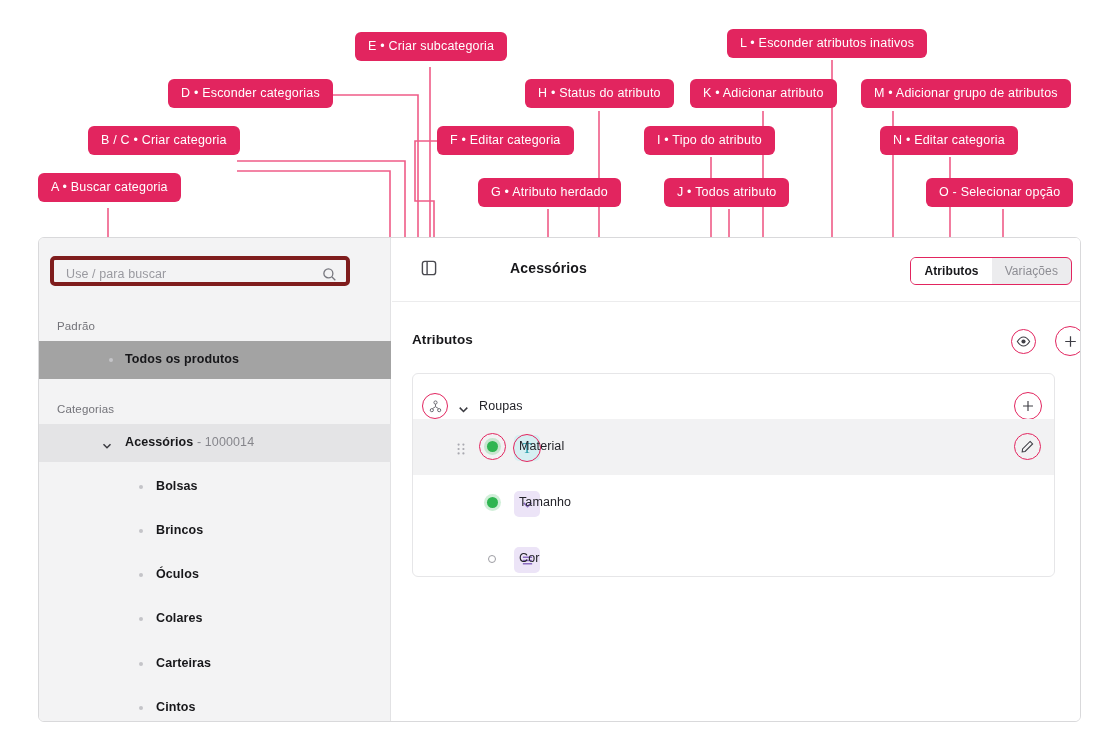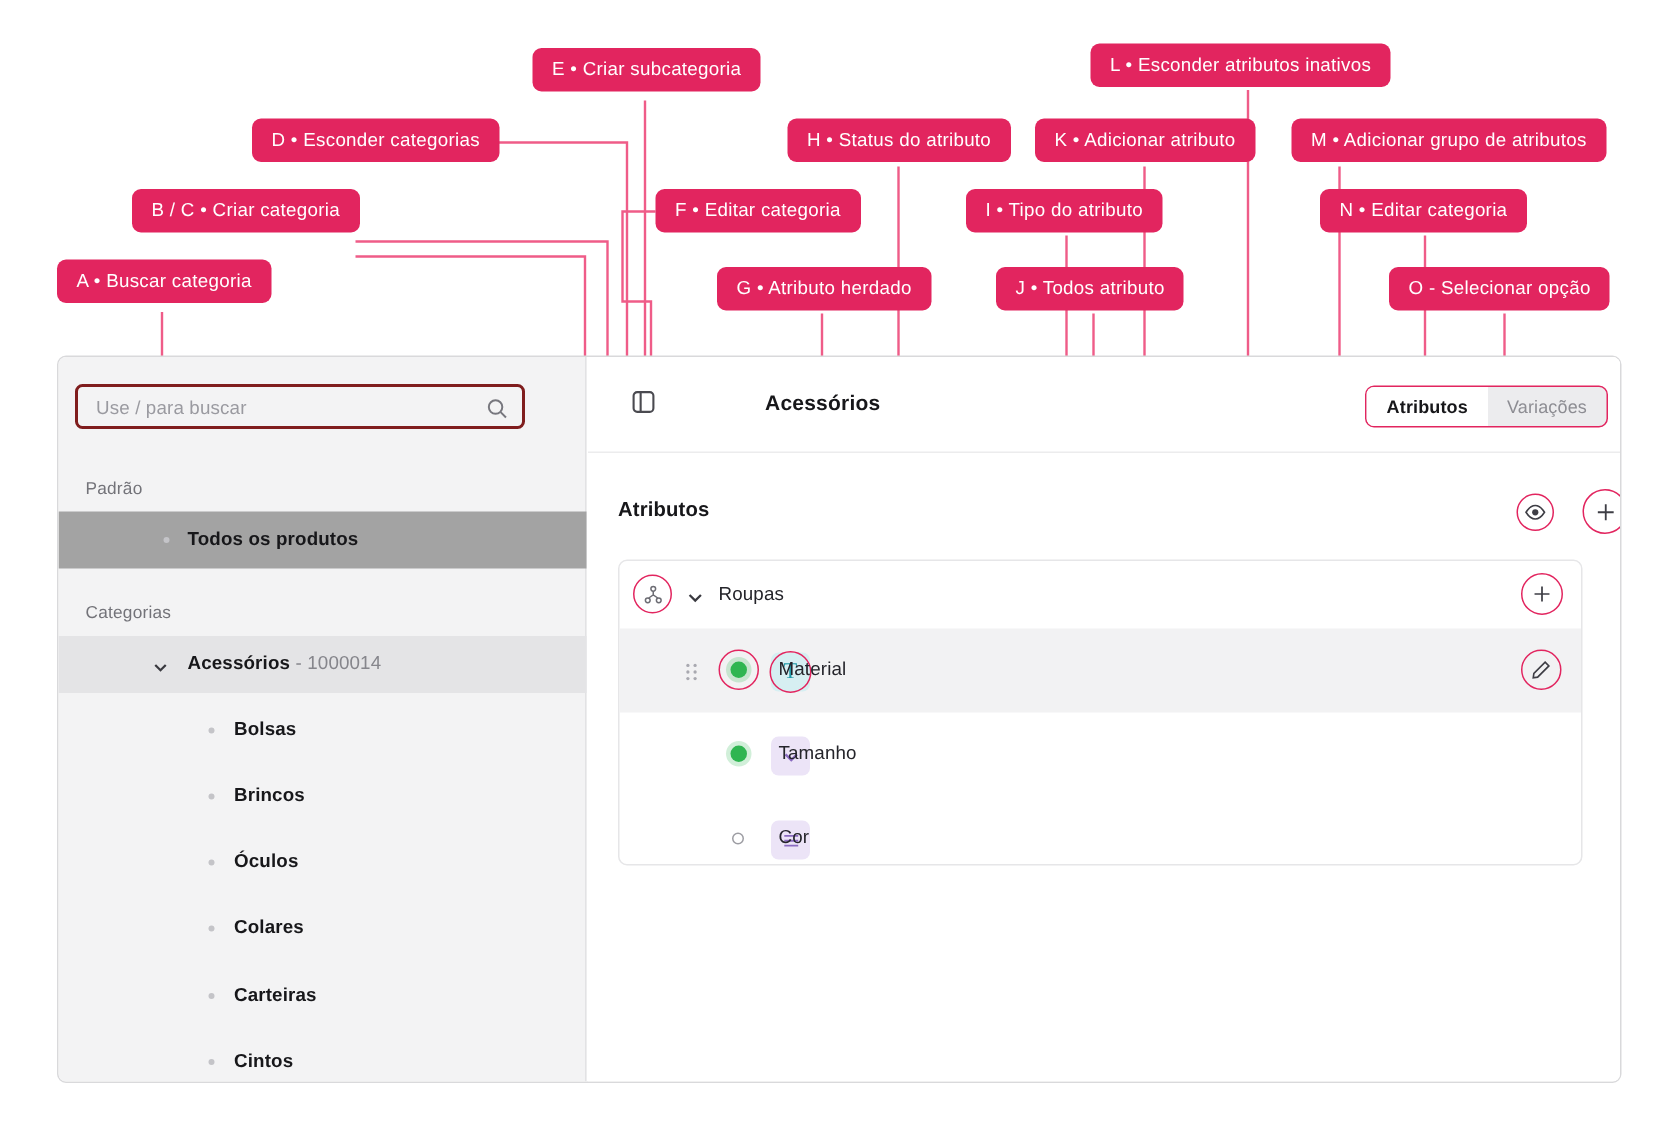--- a/index.html
+++ b/index.html
@@ -27,21 +27,21 @@
     background:#f3f3f4;
     border-right:1px solid #e2e2e4;
   }
   #search-row {
     position:absolute; left:0; top:0; width:100%; height:64px;
   }
   #search-box {
     position:absolute; left:11px; top:18px;
     width:300px; height:30px;
     background:#f3f3f4;
-    border:2px solid #7f1d1d;
+    border:4px solid #7f1d1d;
     border-radius:5px;
   }
   #search-ph {
     position:absolute; left:12px; top:7px;
     font-size:12.5px; color:#9a9aa0; letter-spacing:.1px;
   }
   #search-ic { position:absolute; right:9px; top:7px; }
   .round-btn {
     position:absolute; border-radius:50%;
     display:flex; align-items:center; justify-content:center;
@@ -105,21 +105,21 @@
 
   #sec-title {
     position:absolute; left:20px; top:94px;
     font-size:13.5px; font-weight:bold; color:#17171a; letter-spacing:.1px;
   }
 
   #attr-card {
     position:absolute; left:20px; top:135px; right:25px; height:204px;
     background:#fff; border:1px solid #e6e6e8; border-radius:6px; overflow:hidden;
   }
-  #grp-row { position:absolute; left:0; top:0; width:100%; height:45px; }
+  #grp-row { position:absolute; left:0; top:10px; width:100%; height:45px; }
   #grp-label {
     position:absolute; left:66px; top:15px;
     font-size:12.5px; color:#24242a; letter-spacing:.1px;
   }
   #grp-chev { position:absolute; left:44px; top:18px; }
 
   .attr-row { position:absolute; left:0; width:100%; height:56px; }
   .attr-row.hl { background:#f2f2f3; }
   .attr-name {
     position:absolute; left:106px; top:20px;

